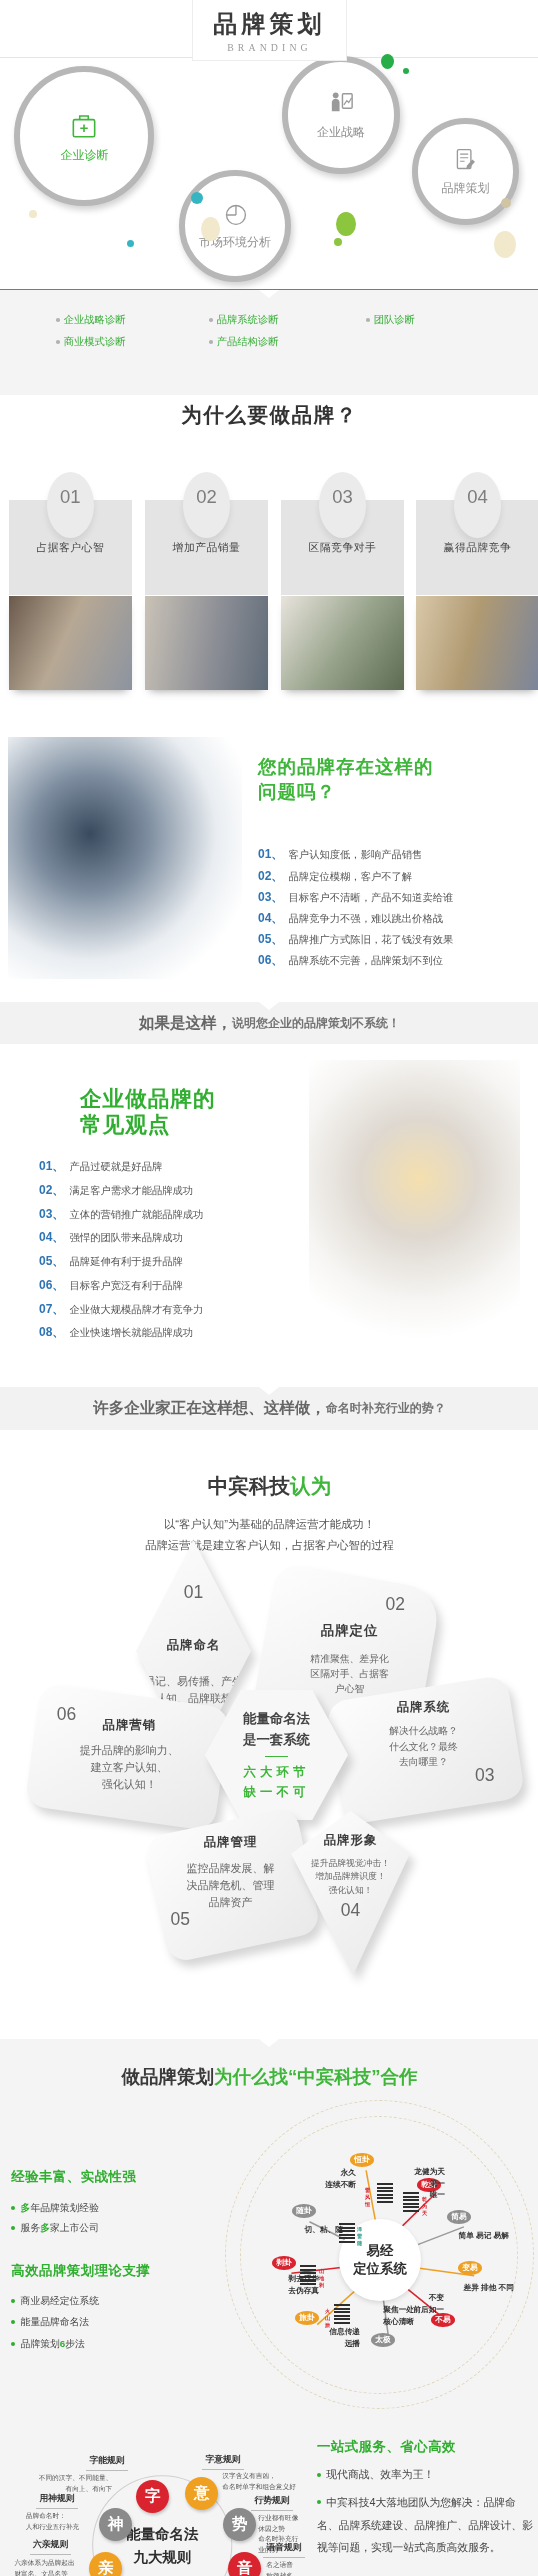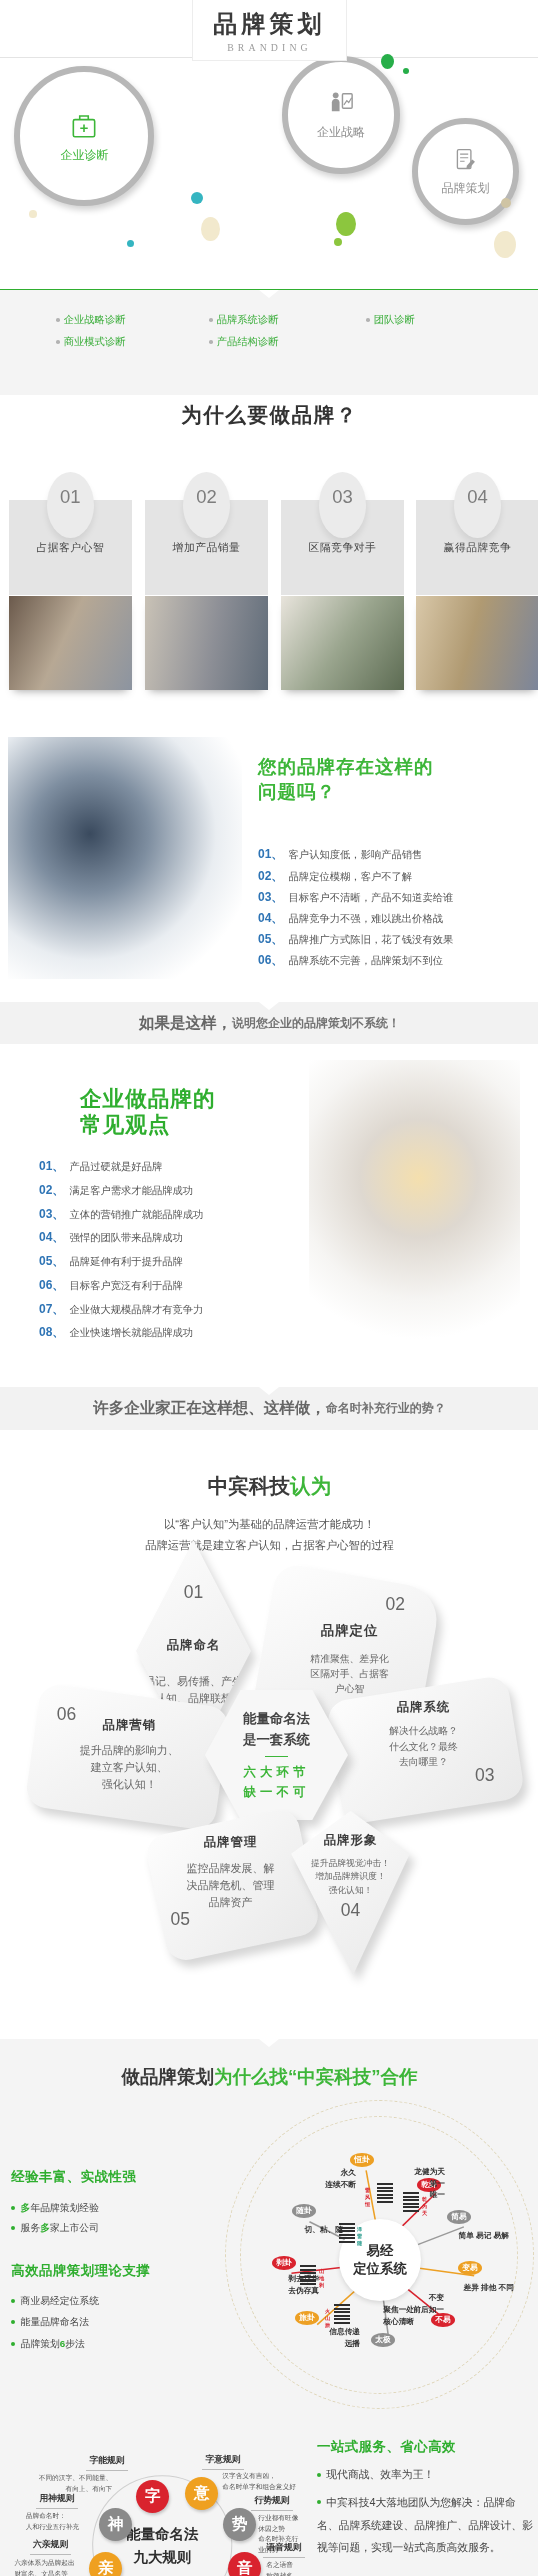--- a/index.html
+++ b/index.html
@@ -84,20 +84,27 @@
       <span class="lbl">企业诊断</span>
     </div>
     <div class="circle" style="left:282px;top:-6.2px;width:118px;height:118px">
       <svg width="29" height="29" viewBox="0 0 60 60">
           <circle cx="18" cy="13" r="6" fill="#9a9a9a"></circle>
           <path d="M10 46V28c0-5 4-8 8-8s8 3 8 8v18z" fill="#9a9a9a"></path>
           <rect x="32" y="10" width="20" height="30" rx="2" fill="none" stroke="#9a9a9a" stroke-width="3"></rect>
           <path d="M35 33l6-9 4 4 6-10" fill="none" stroke="#9a9a9a" stroke-width="2.5"></path>
         </svg>
       <span class="lbl">企业战略</span>
+    </div>
+    <div class="circle" style="left:179px;top:108px;width:112px;height:112px">
+      <svg width="27" height="27" viewBox="0 0 60 60">
+          <circle cx="31" cy="31" r="21" fill="none" stroke="#9a9a9a" stroke-width="3"></circle>
+          <path d="M31 31V10M31 31H10" fill="none" stroke="#9a9a9a" stroke-width="3"></path>
+        </svg>
+      <span class="lbl">市场环境分析</span>
     </div>
     <div class="circle" style="left:412px;top:56px;width:107px;height:107px">
       <svg width="27" height="27" viewBox="0 0 60 60">
           <rect x="12" y="8" width="30" height="42" rx="3" fill="none" stroke="#9a9a9a" stroke-width="3"></rect>
           <path d="M18 18h18M18 26h18M18 34h10" stroke="#9a9a9a" stroke-width="2.5"></path>
           <path d="M33 44l12-14 6 5-12 14-7 1z" fill="#9a9a9a"></path>
         </svg>
       <span class="lbl">品牌策划</span>
     </div>
     <div class="dot" style="left:191px;top:130px;width:12.4px;height:12.4px;background:#35b5c1"></div>

